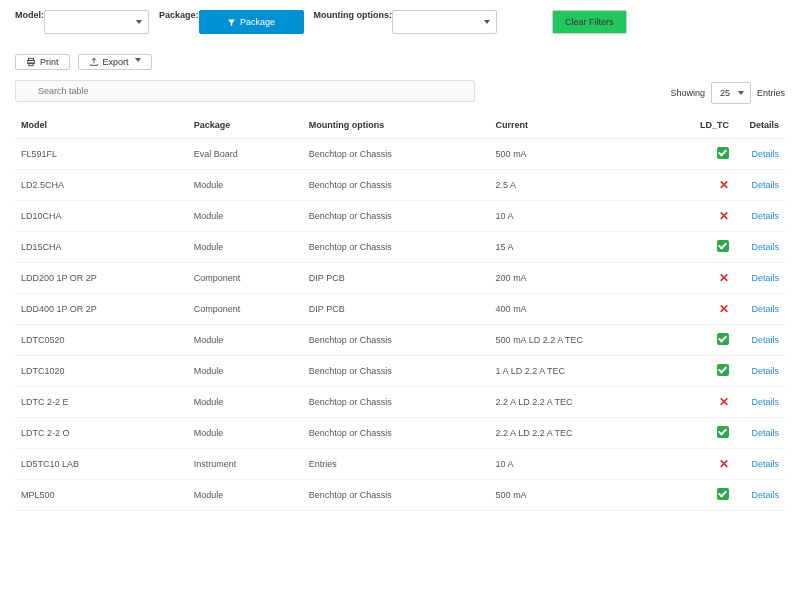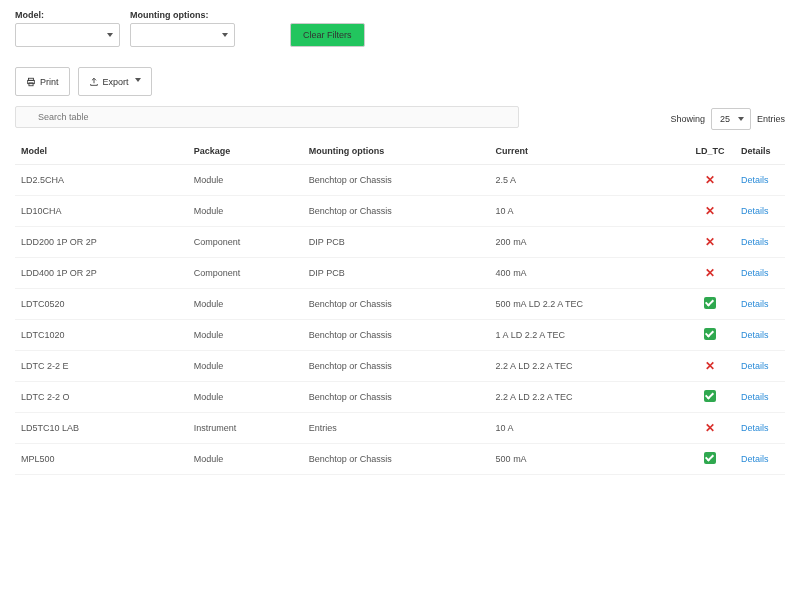--- a/index.html
+++ b/index.html
@@ -1,55 +1,66 @@
 <!DOCTYPE html>
 <html><head>
 <meta charset="utf-8">
 <style>
 * { box-sizing: border-box; margin: 0; padding: 0; }
 body { font-family: Arial, Helvetica, sans-serif; font-size: 10px; color: #333; background: #fff; padding: 10px 15px; }
 .filters { display: flex; gap: 10px; align-items: flex-end; margin-bottom: 20px; flex-wrap: wrap; }
-.filter-group { display: flex; flex-direction: column; }
+.filter-group { display: flex; flex-direction: row; }
 .filter-label { font-size: 9px; font-weight: bold; color: #333; margin-bottom: 3px; }
 .dropdown { position: relative; height: 24px; border: 1px solid #ccc; border-radius: 2px; background: #fff; min-width: 100px; display: flex; align-items: center; padding: 0 18px 0 8px; cursor: pointer; font-size: 9px; }
 .dropdown.model { width: 105px; }
 .dropdown.package { width: 105px; background: #0090d4; color: #fff; border-color: #0090d4; justify-content: center; padding: 0 10px; }
 .dropdown.mounting { width: 105px; }
 .dropdown.wide { width: 105px; }
 .caret { position: absolute; right: 6px; top: 50%; transform: translateY(-50%); width:0; height:0; border-left:3px solid transparent; border-right:3px solid transparent; border-top:4px solid #555; }
 .pkg-inner { display:flex; align-items:center; gap:4px; font-size:9px; }
 .clear-btn { height:24px; padding:0 12px; background:#22c55e; border:1px solid #ccc; border-radius:2px; font-size:9px; cursor:pointer; color:#333;margin-left:45px; }
 .toolbar { display:flex; gap:8px; margin-bottom:10px; }
-.toolbtn { height:29px; padding:0 10px; border:1px solid #ccc; border-radius:2px; background:#fff; font-size:9px; cursor:pointer; display:flex; align-items:center; gap:4px; color:#333; }
+.toolbtn { height:16px; padding:0 10px; border:1px solid #ccc; border-radius:2px; background:#fff; font-size:9px; cursor:pointer; display:flex; align-items:center; gap:4px; color:#333; }
 .search-wrap { margin-bottom:6px; }
-.search-input { width:504px; height:22px; border:1px solid #e0e0e0; border-radius:2px; padding:0 8px 0 22px; font-size:9px; color:#aaa; background:#fafafa; position:relative; }
+.search-input { width:460px; height:22px; border:1px solid #e0e0e0; border-radius:2px; padding:0 8px 0 22px; font-size:9px; color:#aaa; background:#fafafa; position:relative; }
 .search-container { position:relative; display:inline-block; }
 .search-icon-svg { position:absolute; left:6px; top:50%; transform:translateY(-50%); width:10px; height:10px; fill:none; stroke:#bbb; stroke-width:2; }
 .show-row { display:flex; align-items:center; justify-content:flex-end; gap:6px; font-size:9px; color:#333; margin-top:-26px; margin-bottom:8px; }
 .show-select { position:relative; border:1px solid #ccc; border-radius:2px; height:22px; padding:0 18px 0 8px; display:flex; align-items:center; font-size:9px; cursor:pointer; min-width:40px; }
 table { width:100%; border-collapse:collapse; font-size:9px; }
 th { text-align:left; padding:8px 6px; font-weight:bold; color:#333; border-bottom:1px solid #eee; white-space:nowrap;margin-left:20px; }
 td { padding:8px 6px; border-bottom:1px solid #f2f2f2; color:#555; white-space:nowrap; }
 .ld-x { color:#d9302c; font-weight:bold; font-size:12px; }
 .ld-check { display:inline-block; width:12px; height:12px; background:#2fa84f; border-radius:2px; position:relative; }
 .ld-check::after { content:""; position:absolute; left:3px; top:1px; width:3px; height:6px; border:solid #fff; border-width:0 2px 2px 0; transform:rotate(45deg); }
 .details-link { color:#2a8bd8; cursor:pointer; }
-th.col-ld, td.col-ld { text-align:center; width:50px; }
-th.col-details, td.col-details { text-align:left; width:50px; }
+th.col-ld, td.col-ld { text-align:right; width:50px; }
+th.col-details, td.col-details { text-align:right; width:50px; }
 </style>
 </head>
 <body>
 
 <div class="filters">
   <div class="filter-group">
     <span class="filter-label">Model:</span>
     <div class="dropdown model">
         <span></span>
         <span class="caret"></span>
       </div>
+  </div>
+  <div class="filter-group">
+    <span class="filter-label">Package:</span>
+    <div class="dropdown package">
+      <span class="pkg-inner">
+        <svg width="9" height="9" viewBox="0 0 24 24" fill="#fff">
+            <path d="M3 4h18l-7 9v6l-4 2v-8z"></path>
+          </svg>
+        <span>Package</span>
+      </span>
+    </div>
   </div>
   <div class="filter-group">
     <span class="filter-label">Mounting options:</span>
     <div class="dropdown mounting wide">
         <span></span>
         <span class="caret"></span>
       </div>
   </div>
   <button class="clear-btn">Clear Filters</button>
 </div>
@@ -99,33 +110,49 @@
       <th>Model</th>
       <th>Package</th>
       <th>Mounting options</th>
       <th>Current</th>
       <th class="col-ld">LD_TC</th>
       <th class="col-details">Details</th>
     </tr>
   </thead>
   <tbody id="tbody">
       <tr>
+        <td>FL591FL</td>
+        <td>Eval Board</td>
+        <td>Benchtop or Chassis</td>
+        <td>500 mA</td>
+        <td class="col-ld"><span class="ld-check"></span></td>
+        <td class="col-details"><span class="details-link">Details</span></td>
+      </tr>
+      <tr>
         <td>LD2.5CHA</td>
         <td>Module</td>
         <td>Benchtop or Chassis</td>
         <td>2.5 A</td>
         <td class="col-ld"><span class="ld-x">✕</span></td>
         <td class="col-details"><span class="details-link">Details</span></td>
       </tr>
       <tr>
         <td>LD10CHA</td>
         <td>Module</td>
         <td>Benchtop or Chassis</td>
         <td>10 A</td>
         <td class="col-ld"><span class="ld-x">✕</span></td>
+        <td class="col-details"><span class="details-link">Details</span></td>
+      </tr>
+      <tr>
+        <td>LD15CHA</td>
+        <td>Module</td>
+        <td>Benchtop or Chassis</td>
+        <td>15 A</td>
+        <td class="col-ld"><span class="ld-check"></span></td>
         <td class="col-details"><span class="details-link">Details</span></td>
       </tr>
       <tr>
         <td>LDD200 1P OR 2P</td>
         <td>Component</td>
         <td>DIP PCB</td>
         <td>200 mA</td>
         <td class="col-ld"><span class="ld-x">✕</span></td>
         <td class="col-details"><span class="details-link">Details</span></td>
       </tr>

